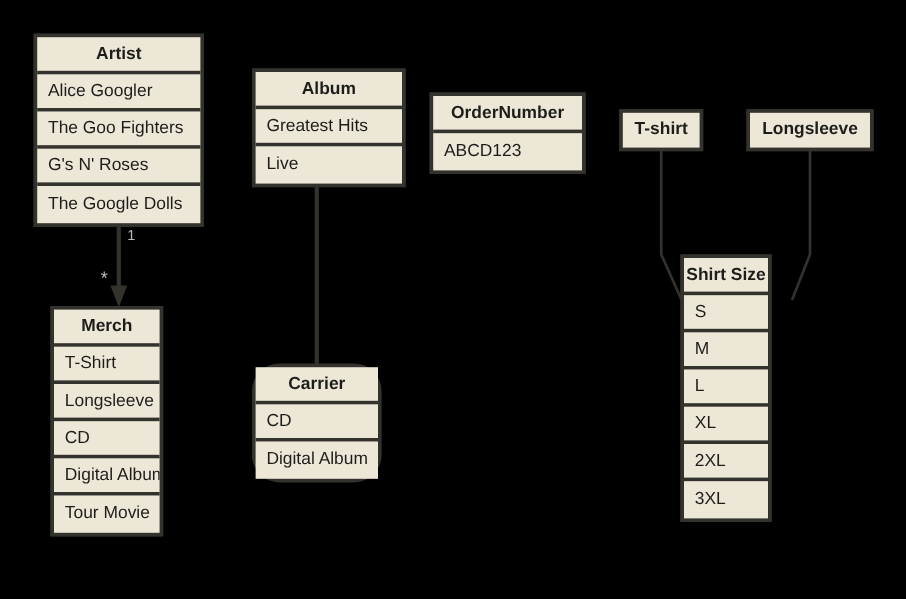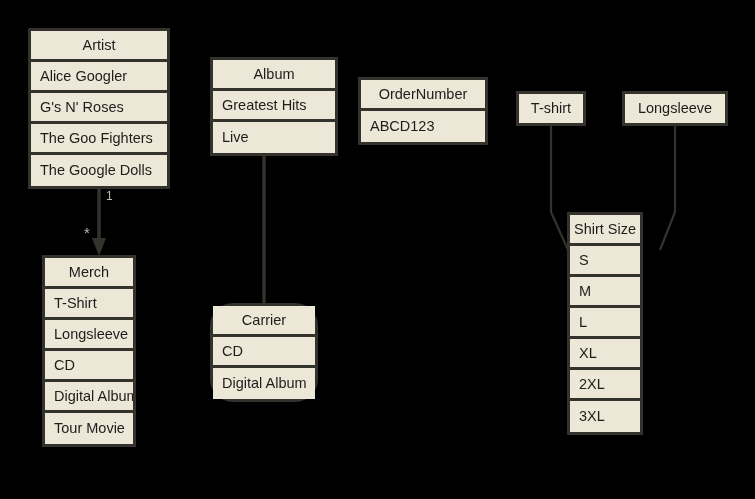--- a/index.html
+++ b/index.html
@@ -44,21 +44,21 @@
     align-items: center;
     padding: 0 9px;
     border-bottom: 3px solid #33322c;
     white-space: nowrap;
     overflow: hidden;
   }
   .cell:last-child {
     border-bottom: none;
   }
   .cell.header {
-    font-weight: normal;
+    font-weight: bold;
     justify-content: center;
     padding: 0 12px;
   }
   .cell.compact {
     height: 29px;
   }
   .edge-label {
     position: absolute;
     color: #bcbcb4;
     font-size: 12px;
@@ -86,22 +86,22 @@
 
     <path d="M 675 120 L 675 212 L 660 250" stroke="#33322c" stroke-width="2.2" fill="none"></path>
   </svg>
 
   <span class="edge-label" style="left:106px; top:190px;">1</span>
   <span class="edge-label star" style="left:84px; top:225px;">*</span>
 
   <div class="entity" style="left:28px; top:28px; width:142px;">
     <div class="cell header">Artist</div>
     <div class="cell">Alice Googler</div>
+    <div class="cell">The Goo Fighters</div>
     <div class="cell">G's N' Roses</div>
-    <div class="cell">The Goo Fighters</div>
     <div class="cell">The Google Dolls</div>
   </div>
 
   <div class="entity" style="left:210px; top:57px; width:128px;text-align:center;">
     <div class="cell header">Album</div>
     <div class="cell">Greatest Hits</div>
     <div class="cell">Live</div>
   </div>
 
   <div class="entity" style="left:358px; top:77px; width:130px;">

